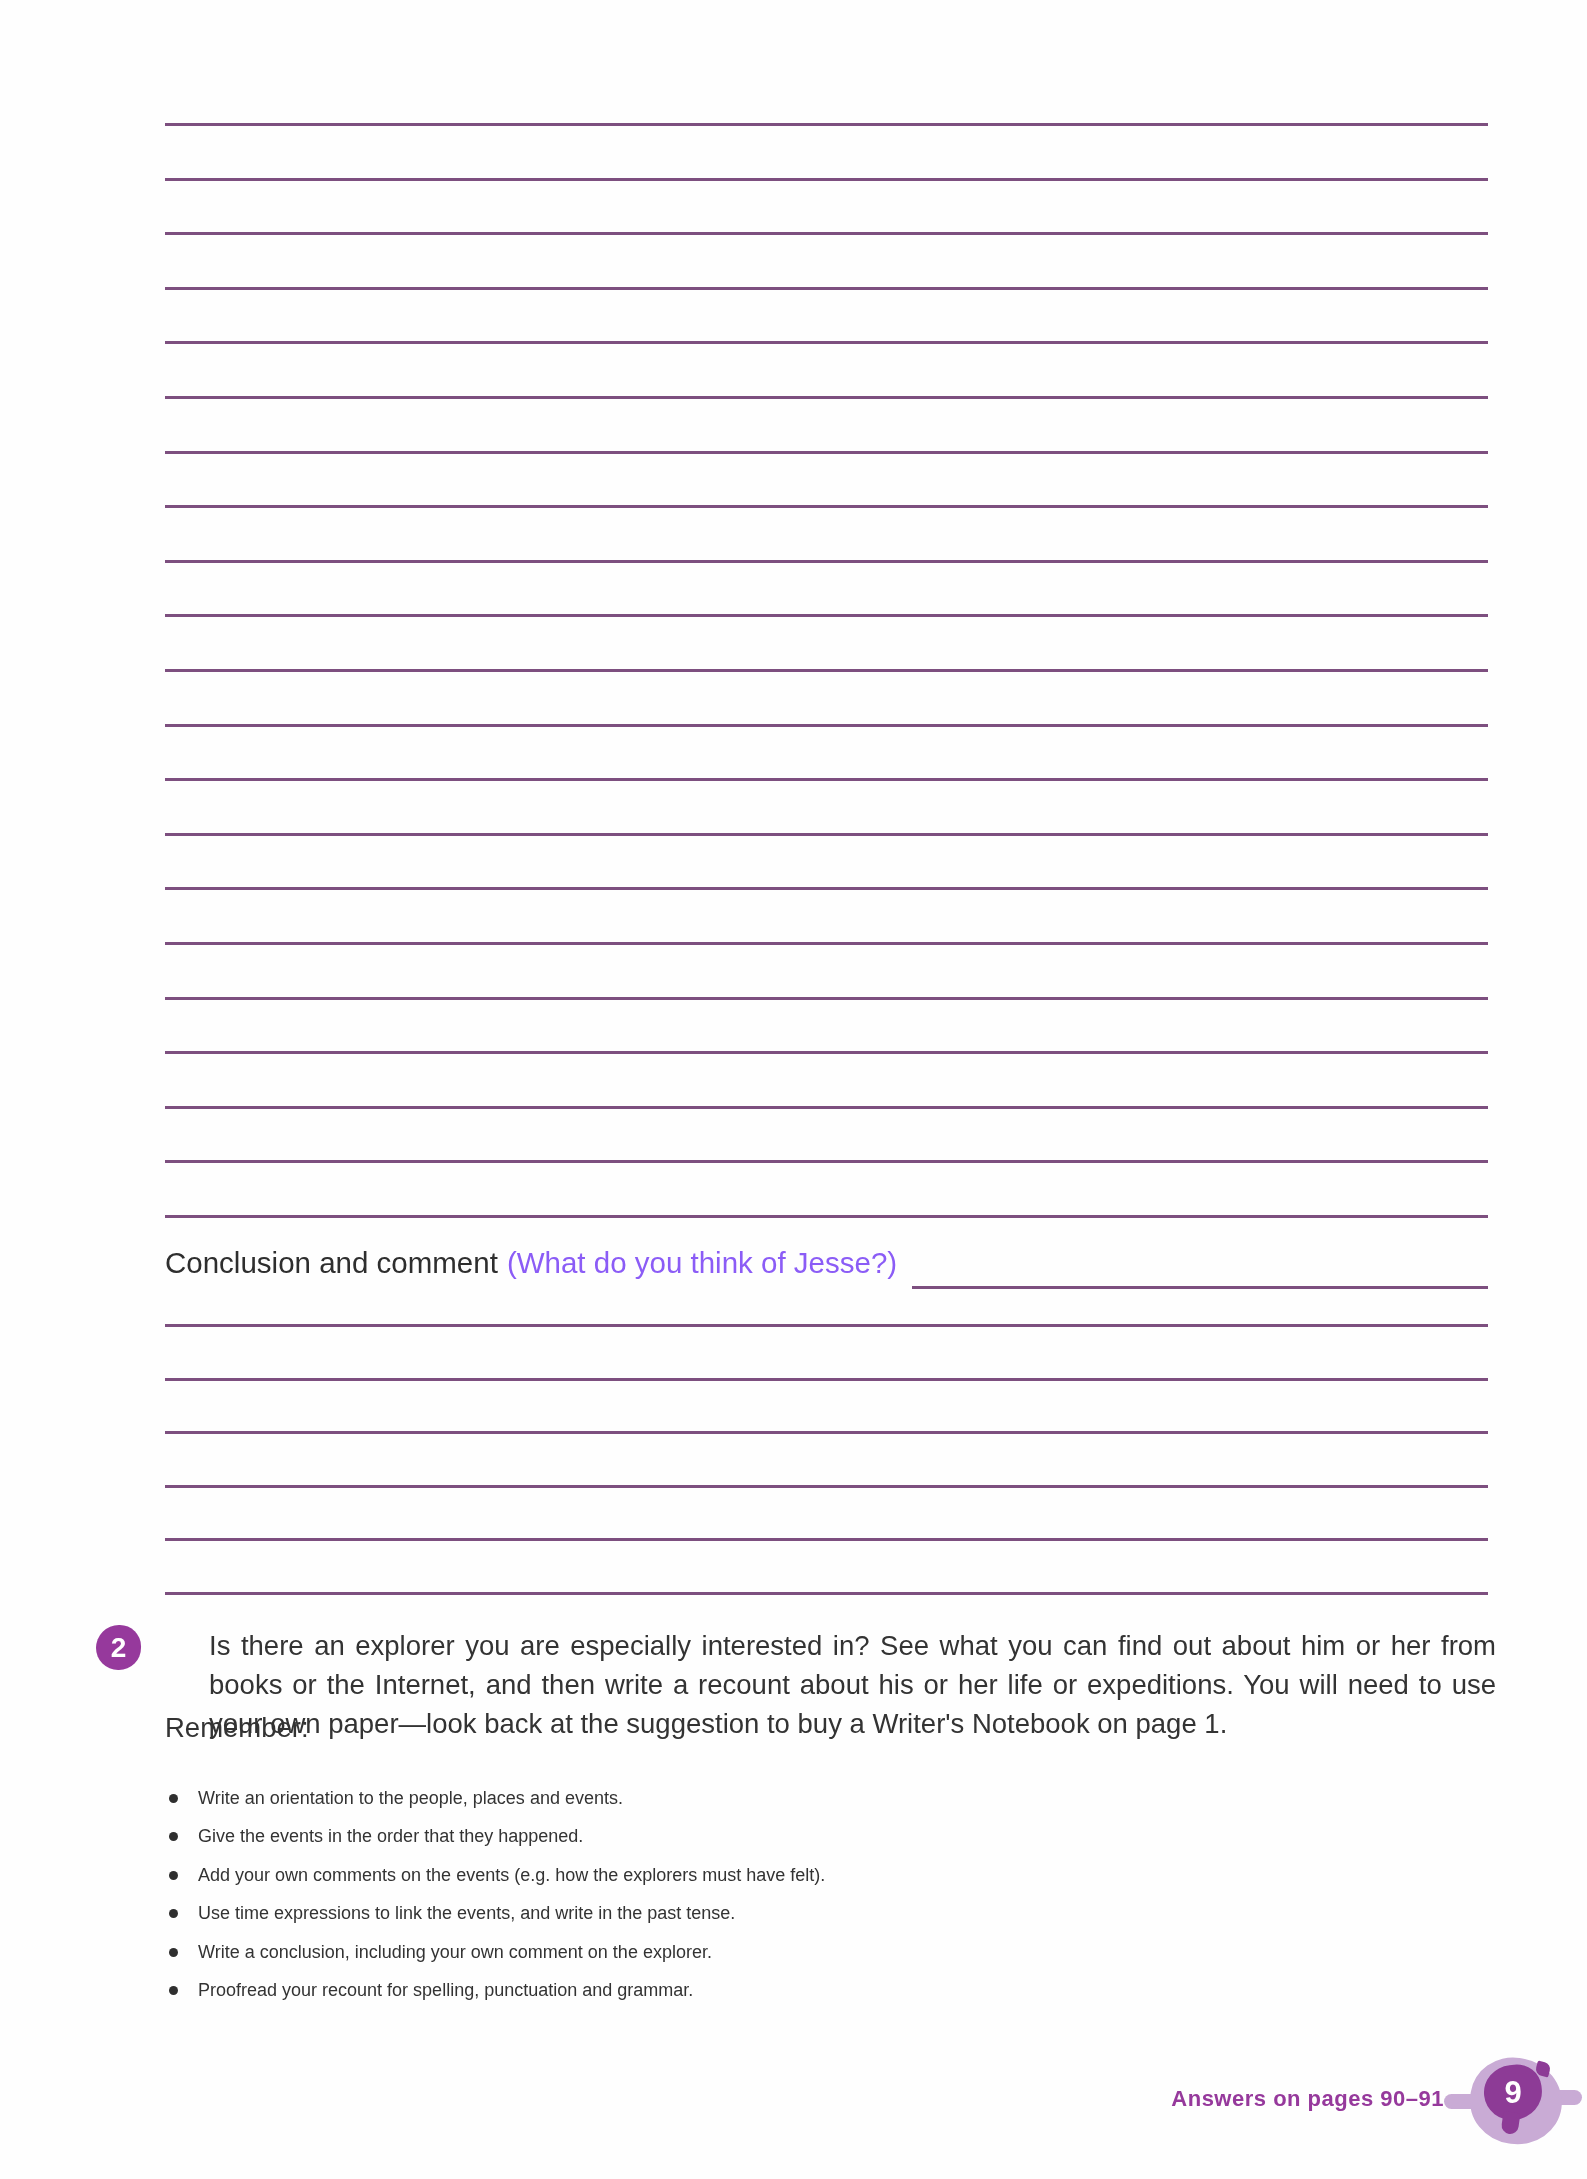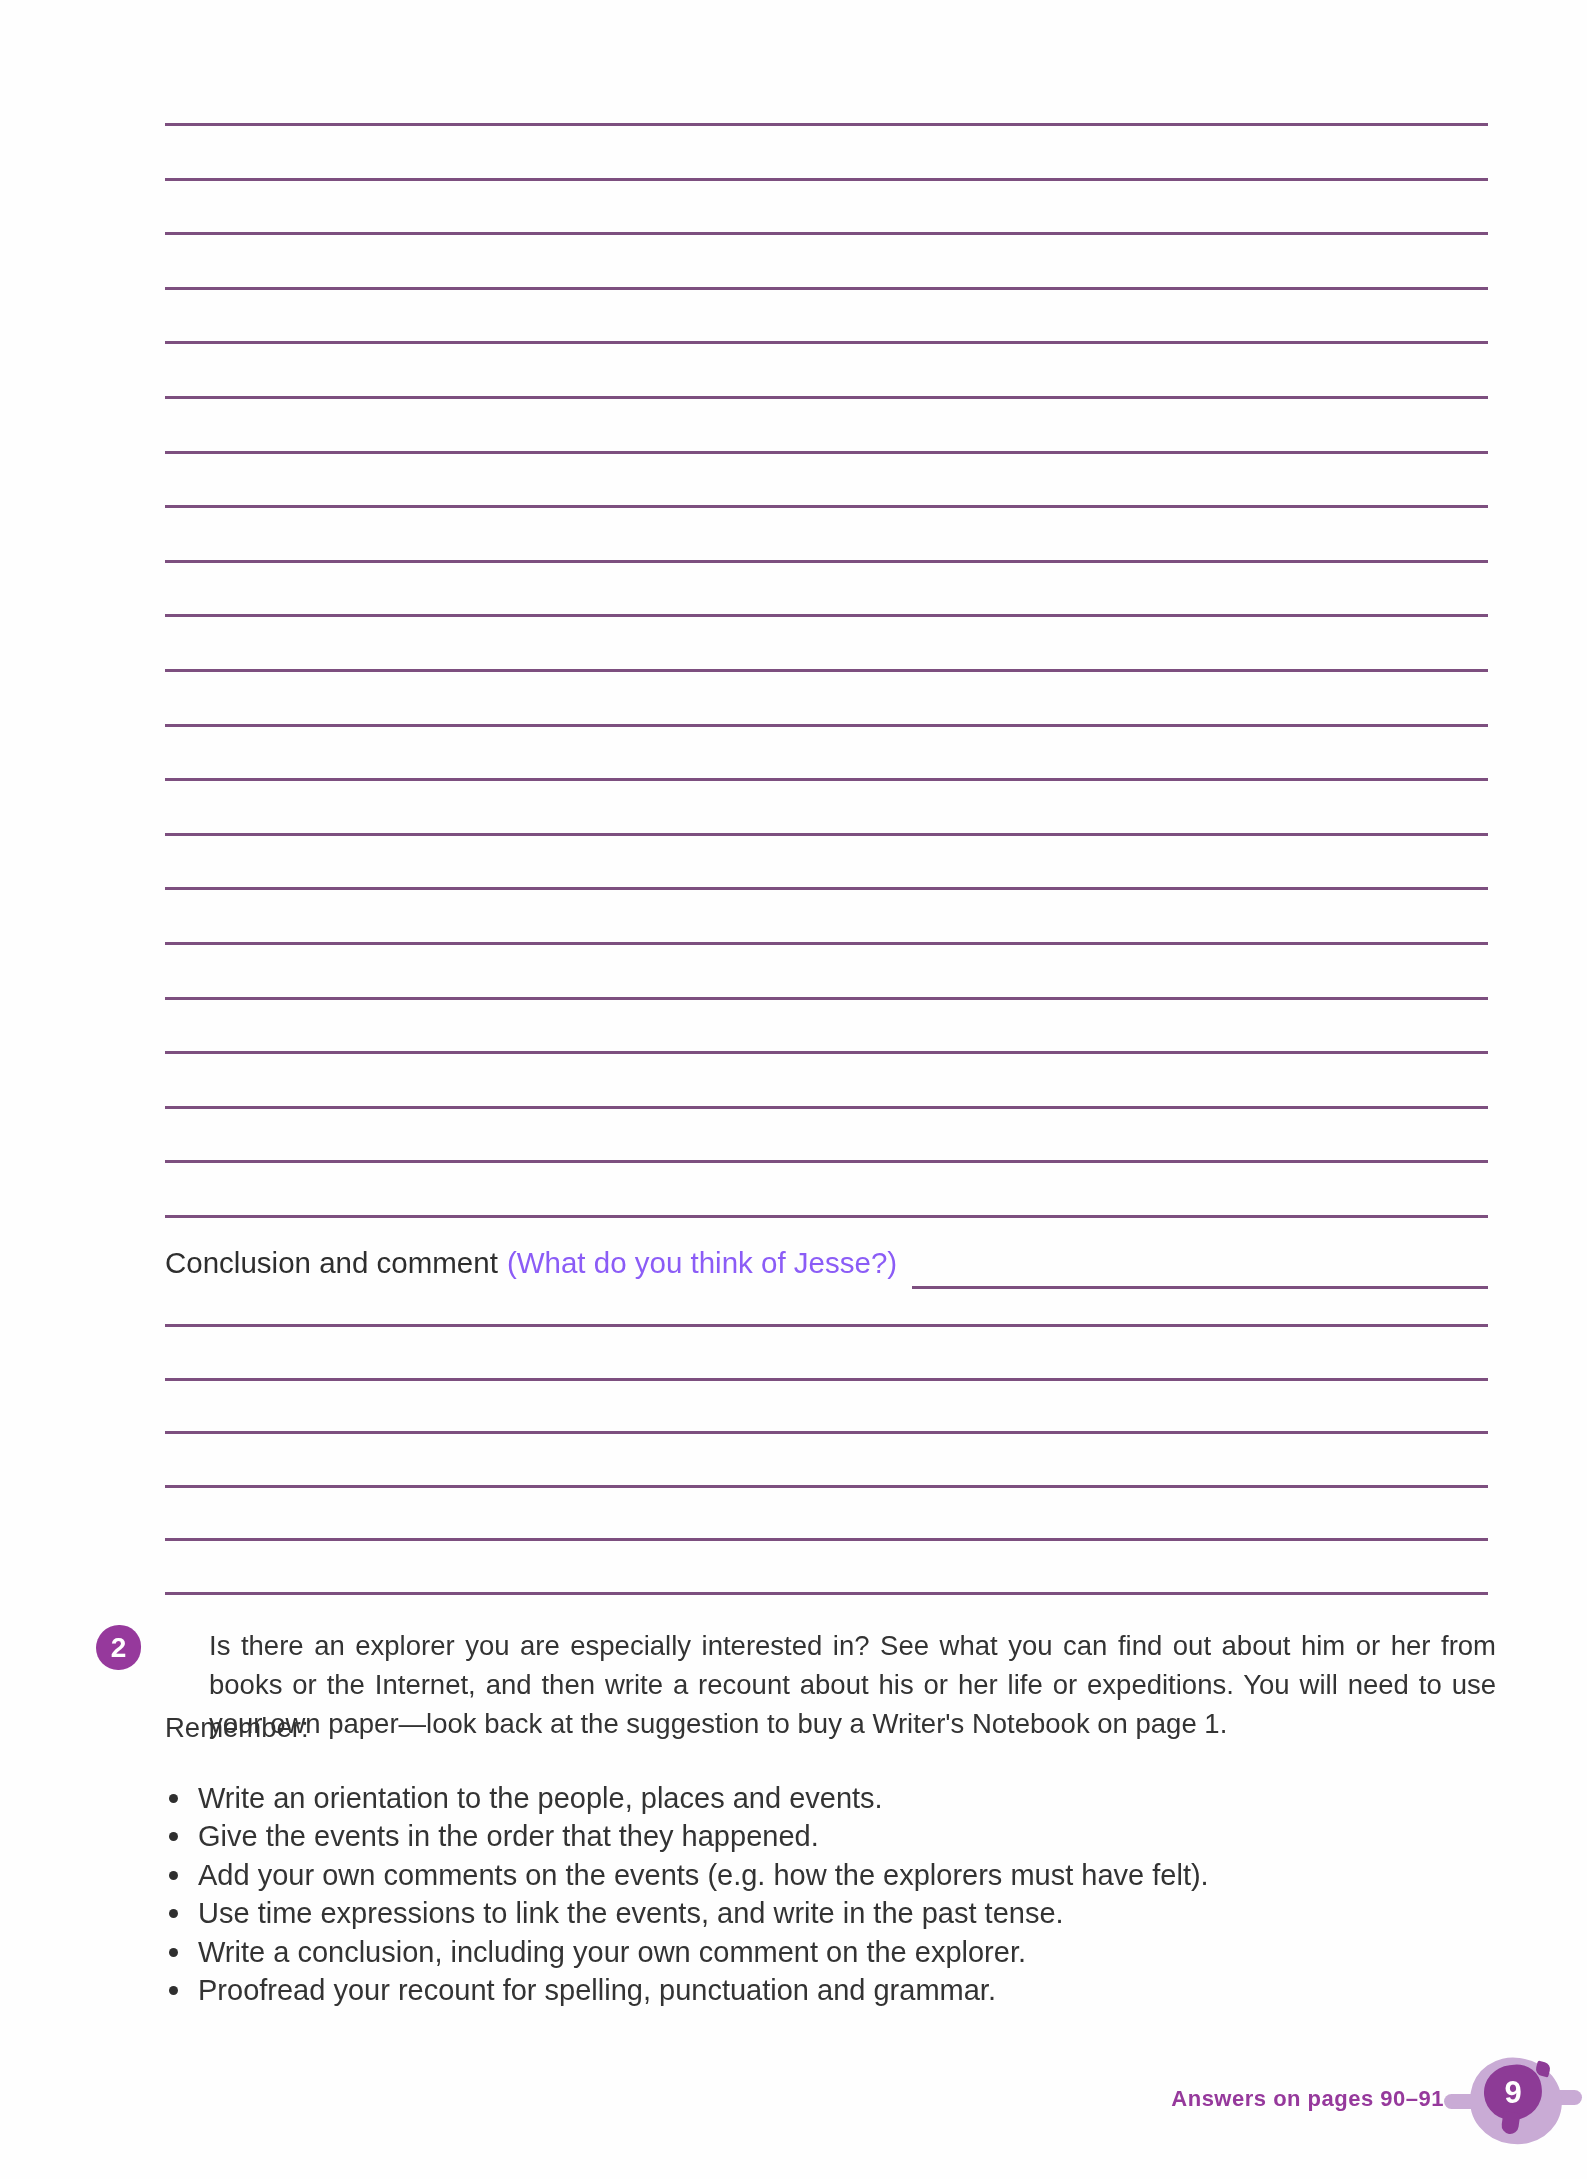--- a/index.html
+++ b/index.html
@@ -46,21 +46,21 @@
     text-align:justify;
     margin-left:44px;
   }
   .task2-remember{
     position:absolute;left:165px;top:1708px;width:1287px;
     font-size:27.5px;line-height:39px;color:var(--text);
   }
   .task2-bullets{
     position:absolute;left:165px;top:1779px;width:1300px;
     margin:0;padding:0;list-style:none;
-    font-size:29px;line-height:38.4px;color:var(--text);
+    font-size:18px;line-height:38.4px;color:var(--text);
   }
   .task2-bullets li{position:relative;padding-left:33px;}
   .task2-bullets li::before{
     content:"";position:absolute;left:4px;top:15px;
     width:9px;height:9px;border-radius:50%;background:#2f2f2f;
   }
 
   
   .answers{
     position:absolute;left:0;top:2086px;width:1444px;

